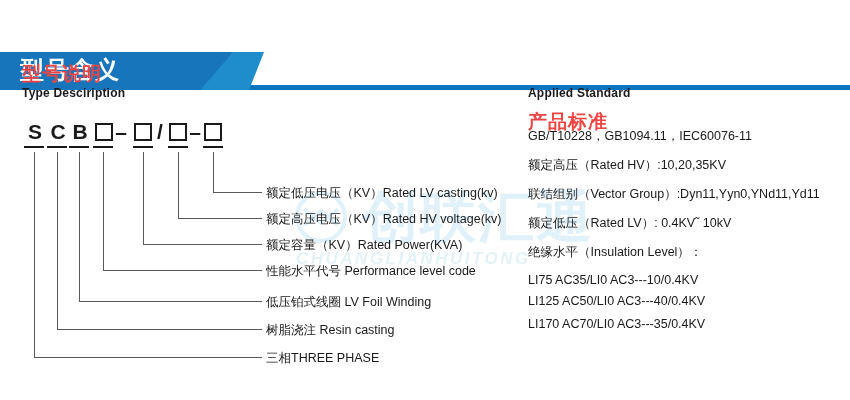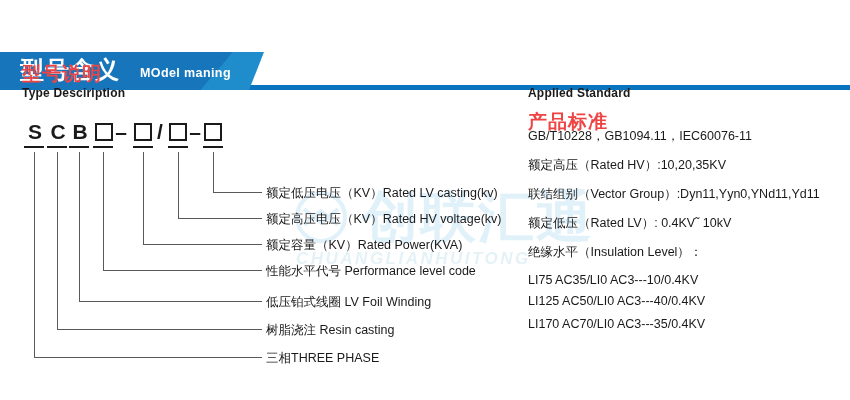--- a/index.html
+++ b/index.html
@@ -187,21 +187,20 @@
   }
 </style>
 </head>
 <body>
 
 <div class="banner-wrap">
   <div class="banner-rule"></div>
   <div class="banner-wedge"></div>
   <div class="banner-main"></div>
   <div class="banner-cn">型号含义</div>
-  <div class="banner-en">MOdel maning</div>
 </div>
 
 <div class="sec-cn" id="sec-left-cn">型号说明</div>
 <div class="sec-en" id="sec-left-en">Type Desciription</div>
 <div class="sec-cn" id="sec-right-cn">产品标准</div>
 <div class="sec-en" id="sec-right-en">Applied Standard</div>
 
 <div class="watermark">
   <svg class="wm-logo" viewBox="0 0 62 54">
     <circle cx="31" cy="27" r="24" fill="none" stroke="#9ed2ef" stroke-width="4"></circle>

